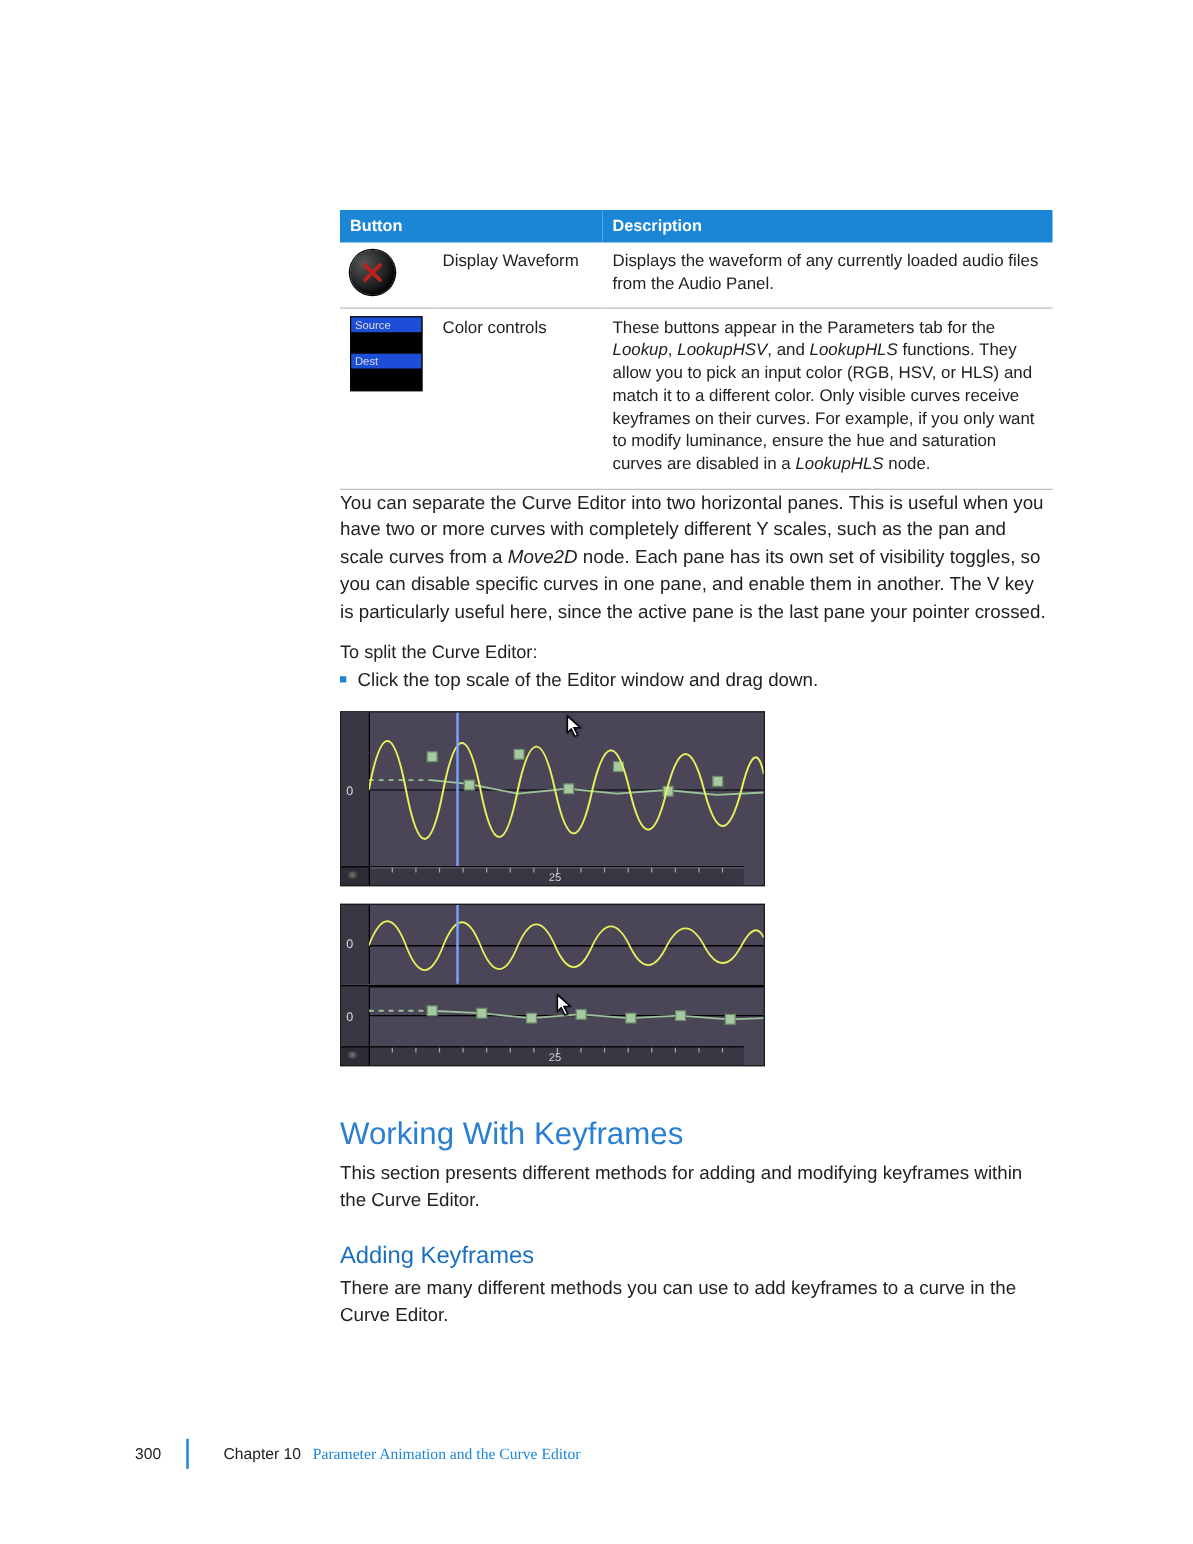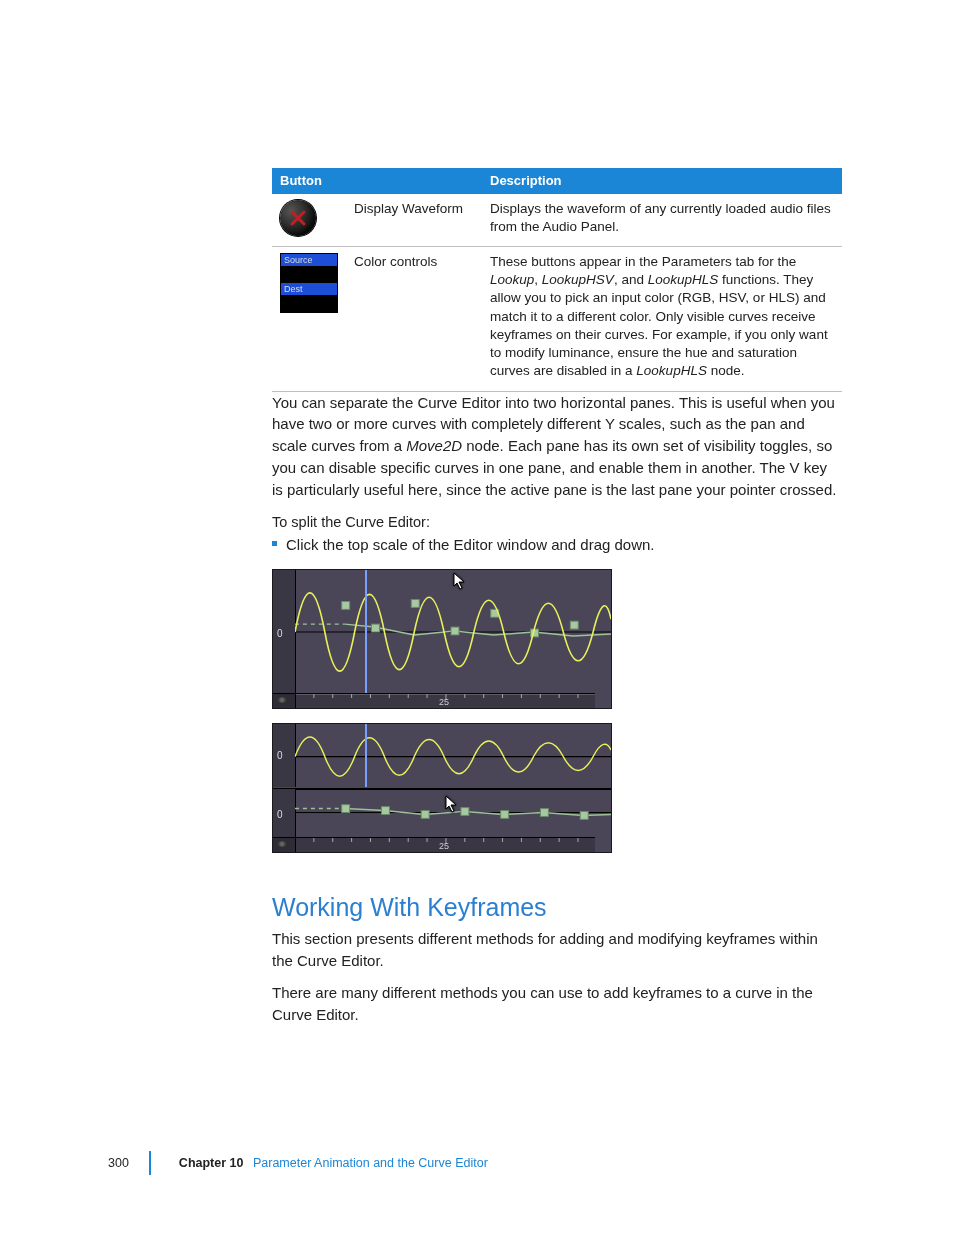--- a/index.html
+++ b/index.html
@@ -173,22 +173,22 @@
   .footer {
     position: absolute;
     bottom: 60px;
     left: 108px;
     font-size: 12.5px;
     display:flex;
     align-items:center;
     gap: 28px;
   }
   .footer .pn { color:#222; }
-  .footer .ch { color:#222; font-weight:700; margin-left: 130px;}
-  .footer .ct { color:#1c86d6; margin-left:6px; font-weight:400;}
+  .footer .ch { color:#222; font-weight:400; margin-left: 130px;}
+  .footer .ct { color:#1c86d6; margin-left:6px; font-weight:400;font-family:Liberation Serif, serif;}
   .footer .bar {
     width:2px; height:24px; background:#1c86d6; margin-left:-8px;
   }
 </style>
 </head>
 <body>
 
 <div class="page">
   <div class="content">
 
@@ -363,20 +363,21 @@
           </g>
         </svg>
         <span class="tick25">25</span>
       </div>
       <div class="corner"></div>
     </div>
 
     <h1 class="sec">Working With Keyframes</h1>
     <p class="body">This section presents different methods for adding and modifying keyframes within the Curve Editor.</p>
 
+    <h2 class="sub">Adding Keyframes</h2>
     <p class="body">There are many different methods you can use to add keyframes to a curve in the Curve Editor.</p>
 
   </div>
 
   <div class="footer">
     <span class="pn">300</span>
     <span class="bar"></span>
     <span>
       <span class="ch" style="margin-left:0">Chapter 10</span>
       <span class="ct">Parameter Animation and the Curve Editor</span>

